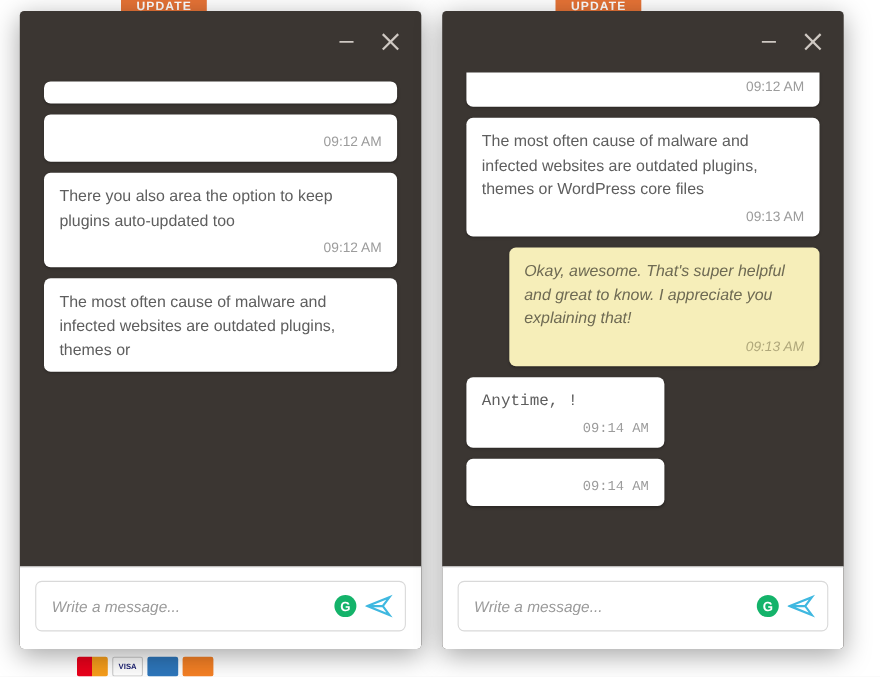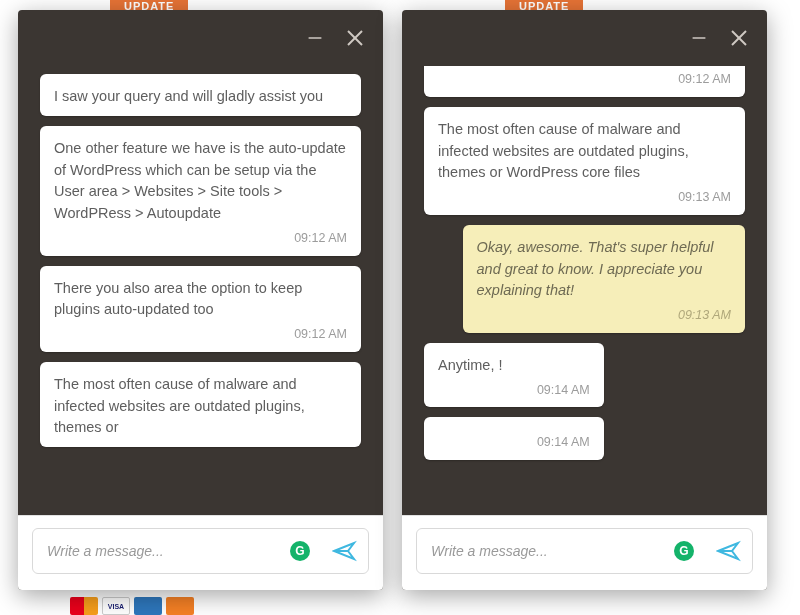--- a/index.html
+++ b/index.html
@@ -88,21 +88,21 @@
     position: relative;
   }
   .bubble.self {
     background: #f6eeb9;
     color: #6e6a53;
     align-self: flex-end;
     max-width: 88%;
     margin-left: auto;
     font-style: italic;
   }
-  .bubble.narrow { max-width: 56%; }
+  .bubble.narrow { max-width: 56%; font-family: Liberation Mono, monospace; }
   .bubble.partial-top { margin-top: -20px; }
   .bubble .time {
     display: block;
     text-align: right;
     font-size: 12.5px;
     color: #9c9c9c;
     margin-top: 4px;
   }
   .bubble.self .time { color:#b0a87b; text-align:right; }
 
@@ -112,21 +112,21 @@
     border-top: 1px solid #e2e2e2;
   }
   .composer {
     display: flex;
     align-items: center;
     background: #fff;
     border: 1px solid #d9d9d9;
     border-radius: 6px;
     height: 46px;
     padding: 0 10px 0 14px;
-    gap: 22px;
+    gap: 8px;
   }
   .composer input {
     flex: 1;
     border: none;
     outline: none;
     font-size: 14px;
     font-style: italic;
     color: #888;
     background: transparent;
   }
@@ -159,22 +159,22 @@
   <div class="titlebar">
     <svg class="tb-icon tb-min" viewBox="0 0 20 20">
         <line x1="2" y1="10" x2="18" y2="10"></line>
       </svg>
     <svg class="tb-icon" viewBox="0 0 20 20">
         <line x1="3" y1="3" x2="17" y2="17"></line>
         <line x1="17" y1="3" x2="3" y2="17"></line>
       </svg>
   </div>
   <div class="messages" id="msgs-left">
-      <div class="bubble"><span>I saw your query and will gladly assist you</span></div>
-      <div class="bubble"><span>One other feature we have is the auto-update of WordPress which can be setup via the User area &gt; Websites &gt; Site tools &gt; WordPRess &gt; Autoupdate</span><span class="time">09:12 AM</span></div>
+      <div class="bubble"></div>
+      <div class="bubble"><span class="time">09:12 AM</span></div>
       <div class="bubble"><span>There you also area the option to keep plugins auto-updated too</span><span class="time">09:12 AM</span></div>
       <div class="bubble"><span>The most often cause of malware and infected websites are outdated plugins, themes or</span></div>
     </div>
   <div class="composer-wrap">
     <div class="composer">
       <input type="text" placeholder="Write a message..." style="">
       <div class="gram-icon">G</div>
       <svg class="send-icon" viewBox="0 0 26 22">
           <path d="M2 11 L22 3 L16 11 L22 19 Z M2 11 L16 11"></path>
         </svg>

